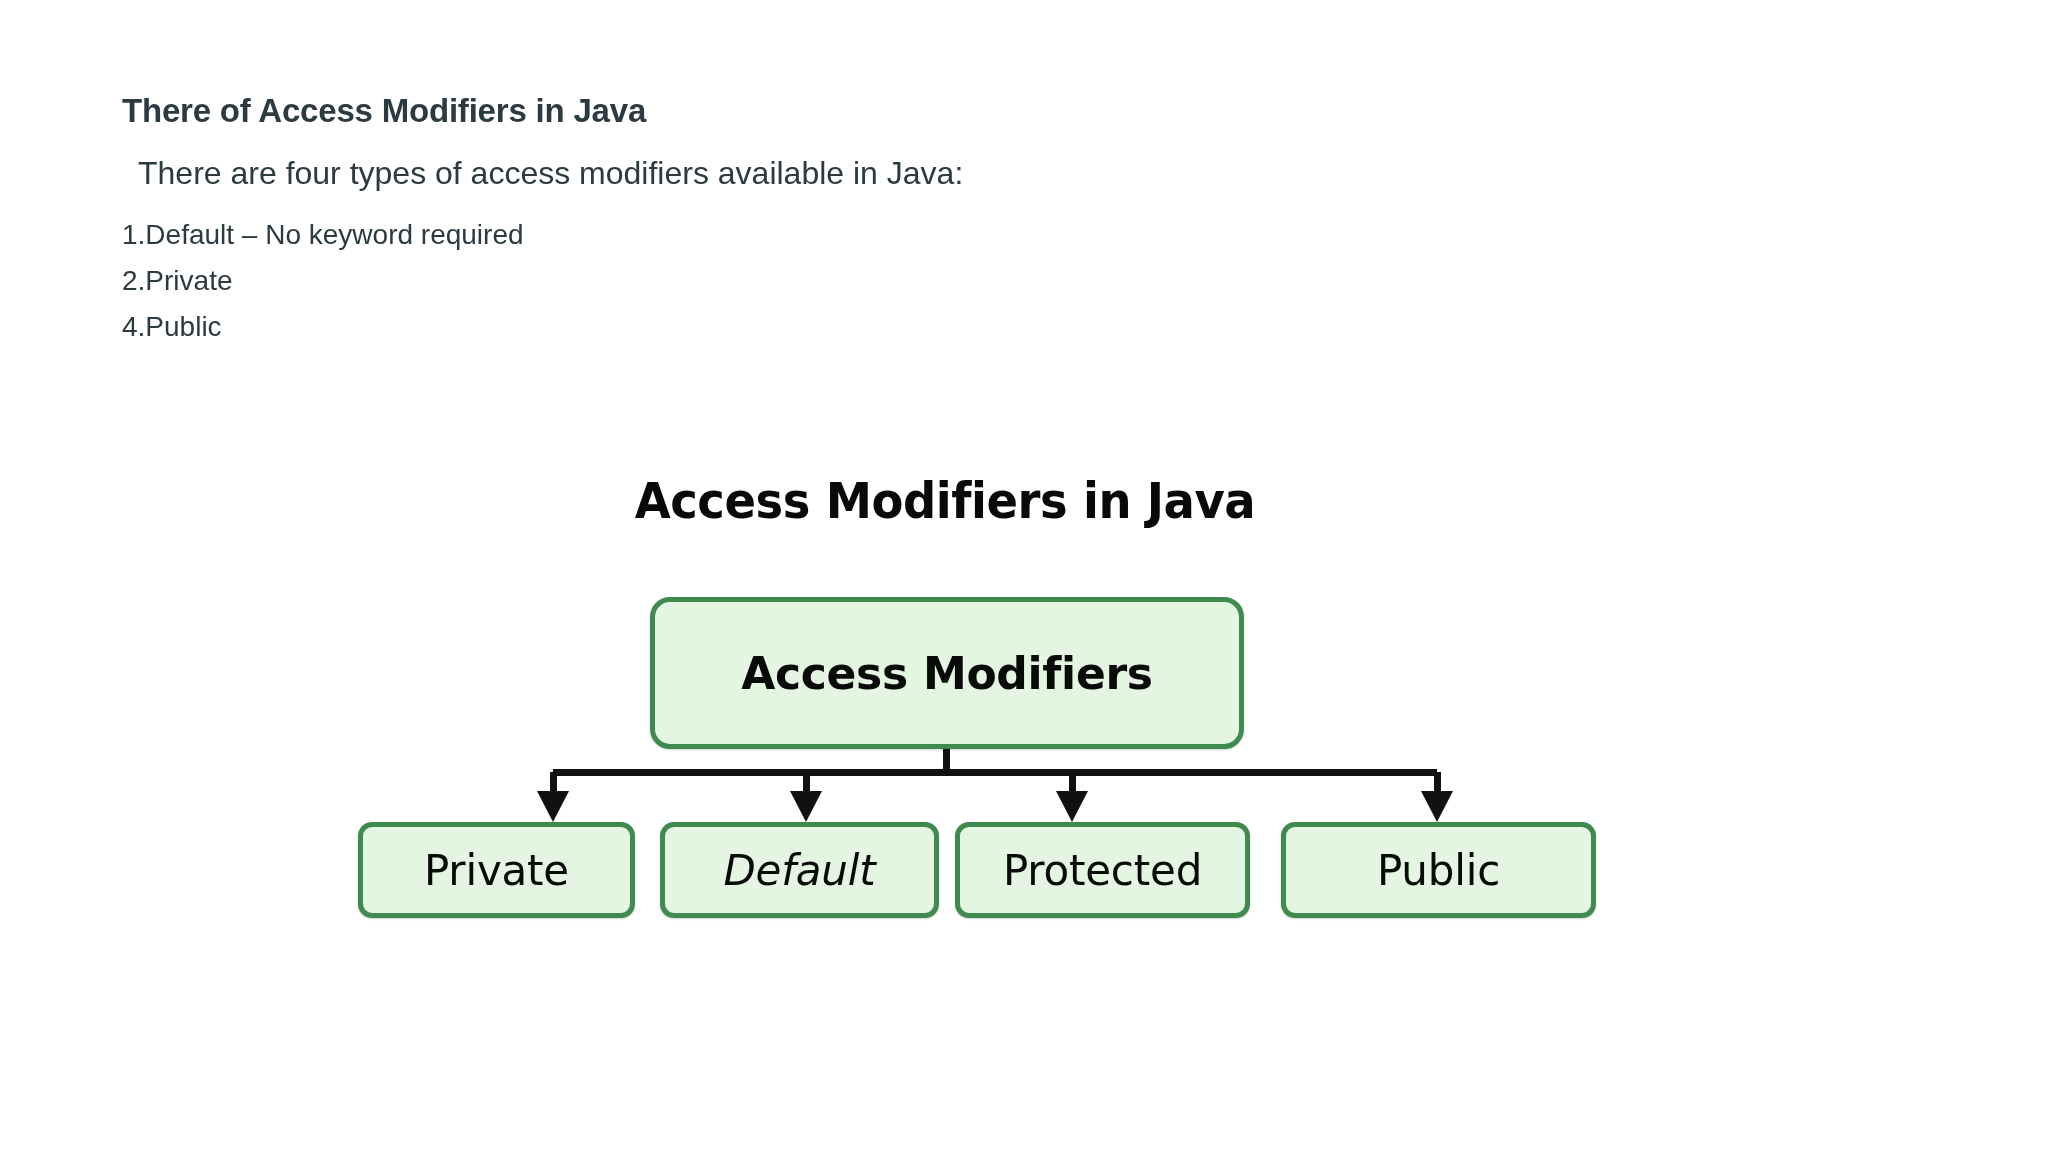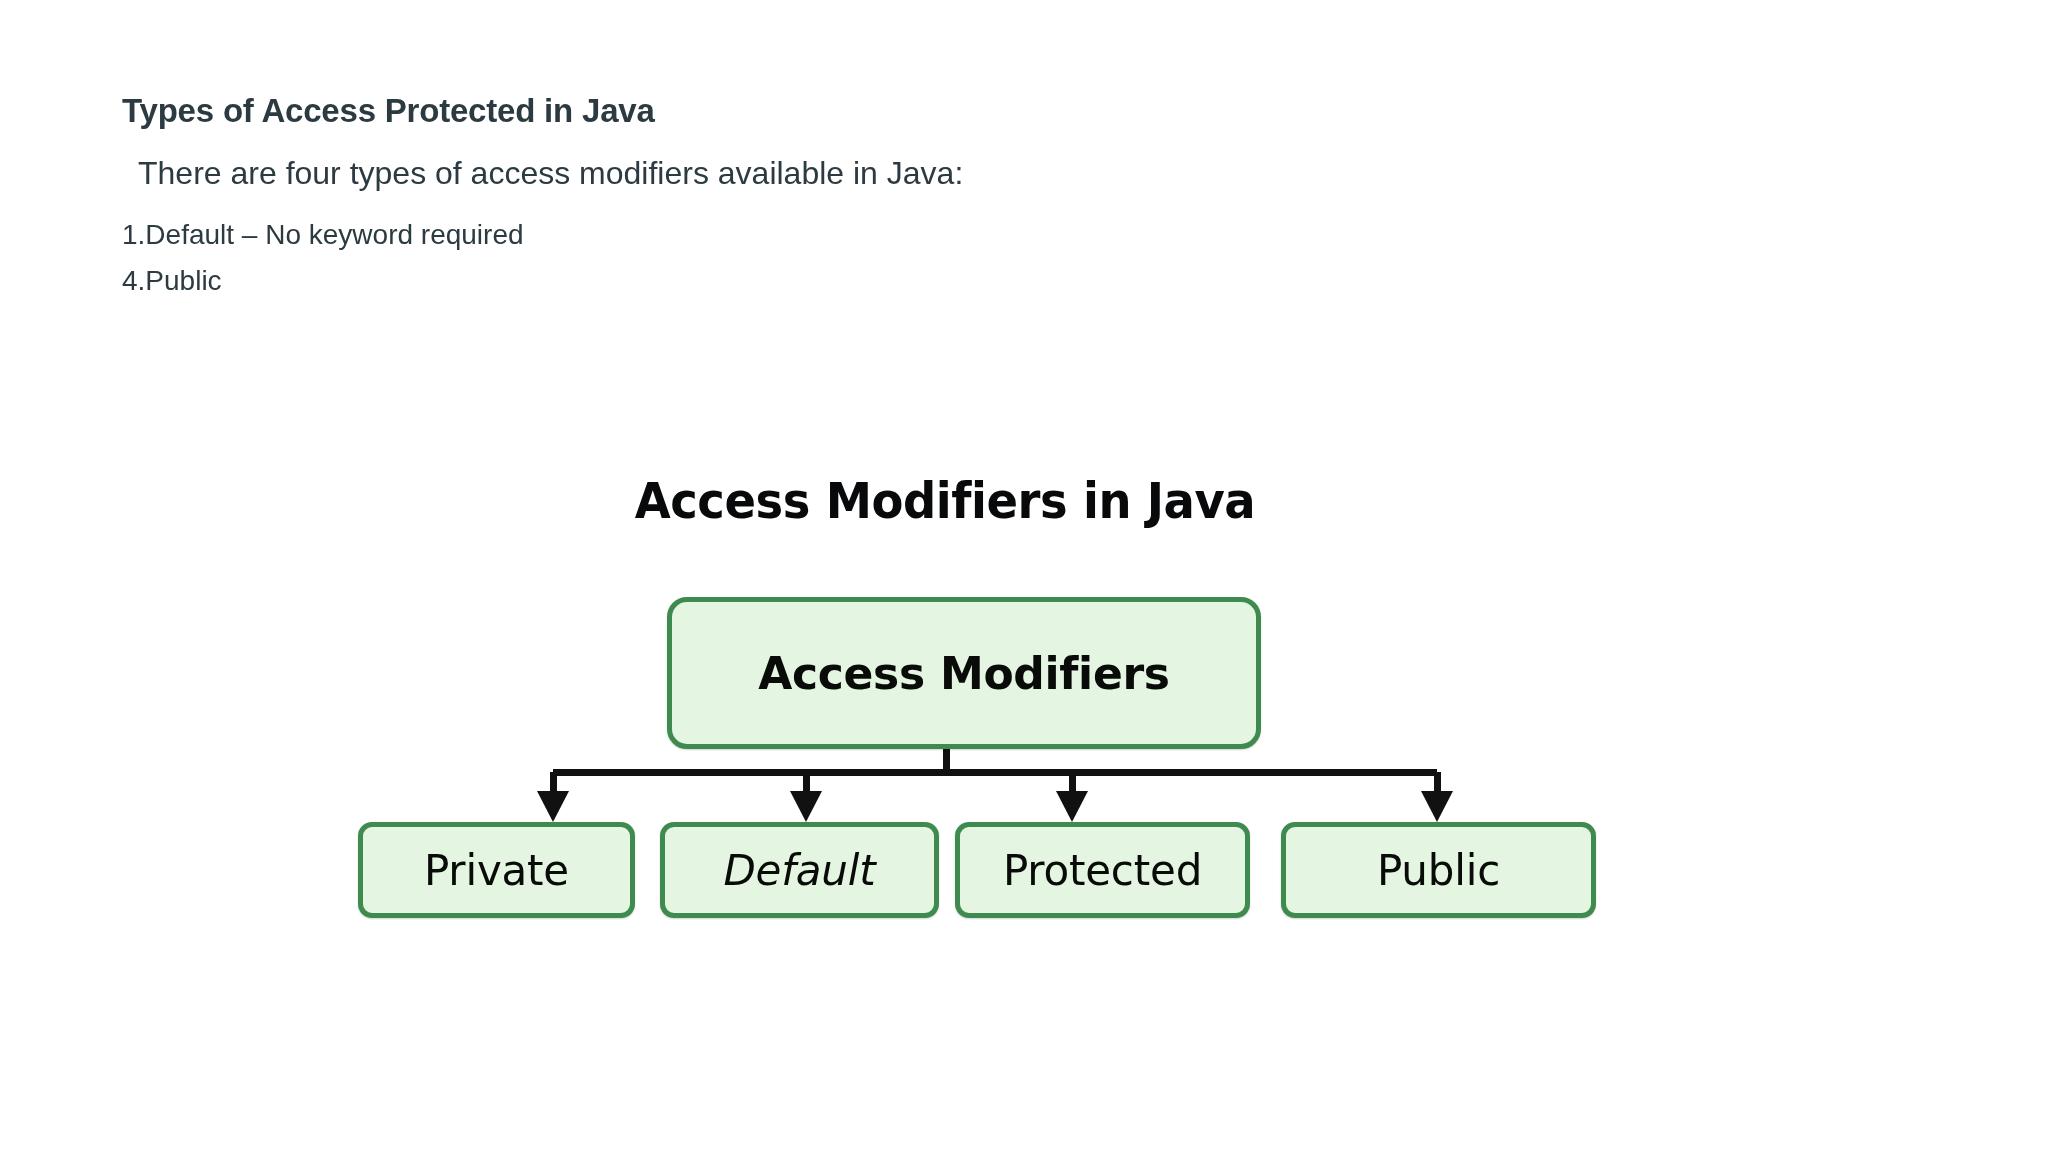--- a/index.html
+++ b/index.html
@@ -92,21 +92,20 @@
   }
   .node-root {
     left: 650px;
     top: 597px;
     width: 594px;
     height: 152px;
     border-radius: 20px;
     font-size: 44px;
     font-weight: bold;
     letter-spacing: -0.3px;
-    margin-left: 17px;
   }
   .node-leaf {
     top: 822px;
     height: 96px;
     font-size: 42px;
     font-weight: normal;
     letter-spacing: -0.2px;
   }
   .node-private   { left: 358px;  width: 277px; }
   .node-default   { left: 660px;  width: 279px; font-style: italic; }
@@ -119,26 +118,27 @@
     top: 0;
     width: 2048px;
     height: 1152px;
     pointer-events: none;
   }
 </style>
 </head>
 <body>
 
 <div class="text-block">
-  <div class="doc-heading">Types of Access Protected in Java</div>
+  <div class="doc-heading">There of Access Modifiers in Java</div>
 
   <div class="doc-line">There are four types of access modifiers available in Java:</div>
 
   <ul class="doc-list">
     <li><span class="li-num">1.</span><span>Default – No keyword required</span></li>
+    <li><span class="li-num">2.</span><span>Private</span></li>
     <li><span class="li-num">4.</span><span>Public</span></li>
   </ul>
 </div>
 
 <div class="diagram">
 
   <div class="diagram-title">Access Modifiers in Java</div>
 
   <svg class="connectors" viewBox="0 0 2048 1152" width="2048" height="1152" xmlns="http://www.w3.org/2000/svg">
     <g stroke="#111111" stroke-width="7" fill="none" shape-rendering="crispEdges">

